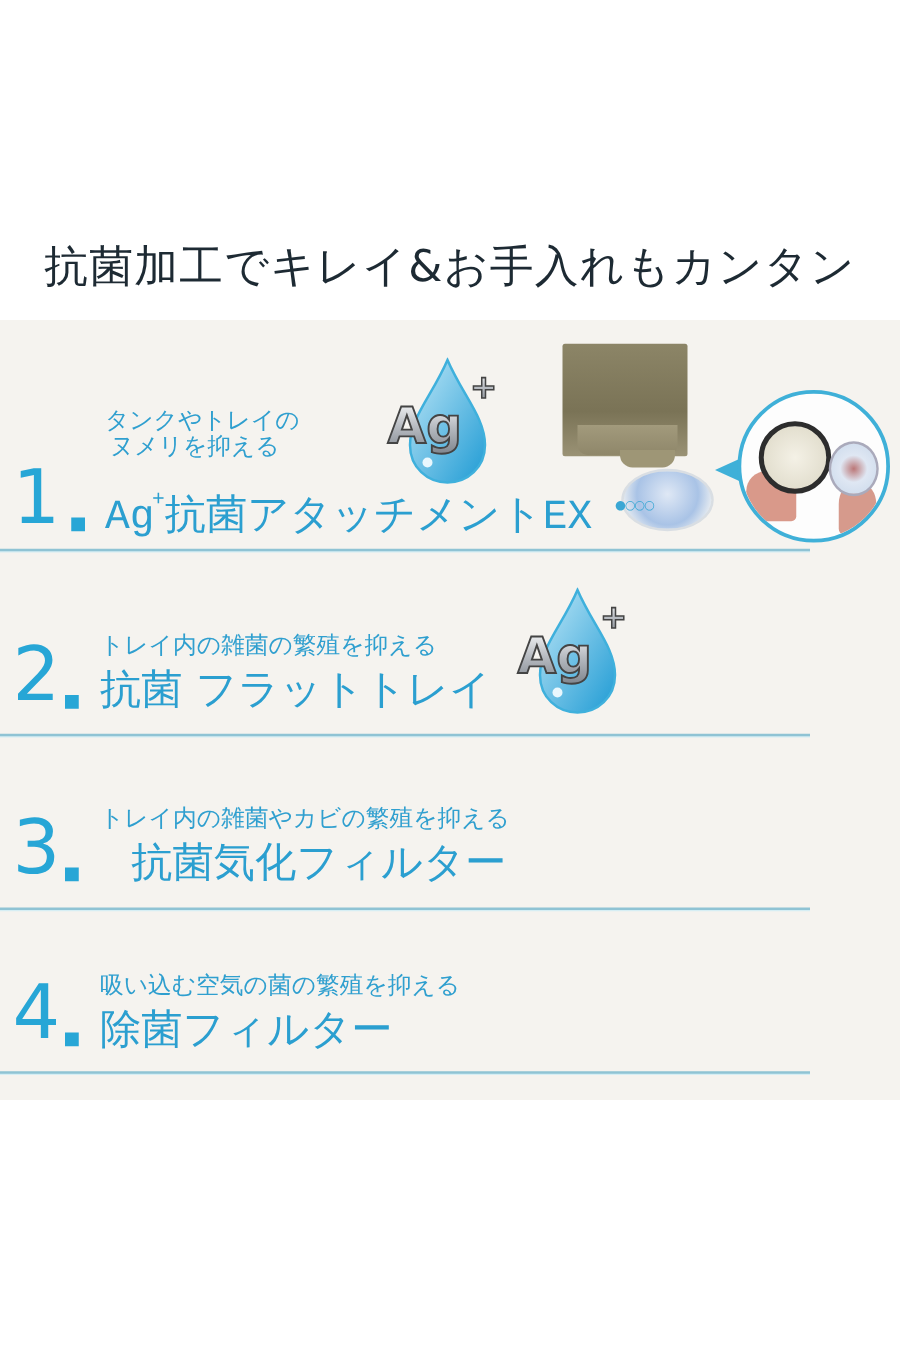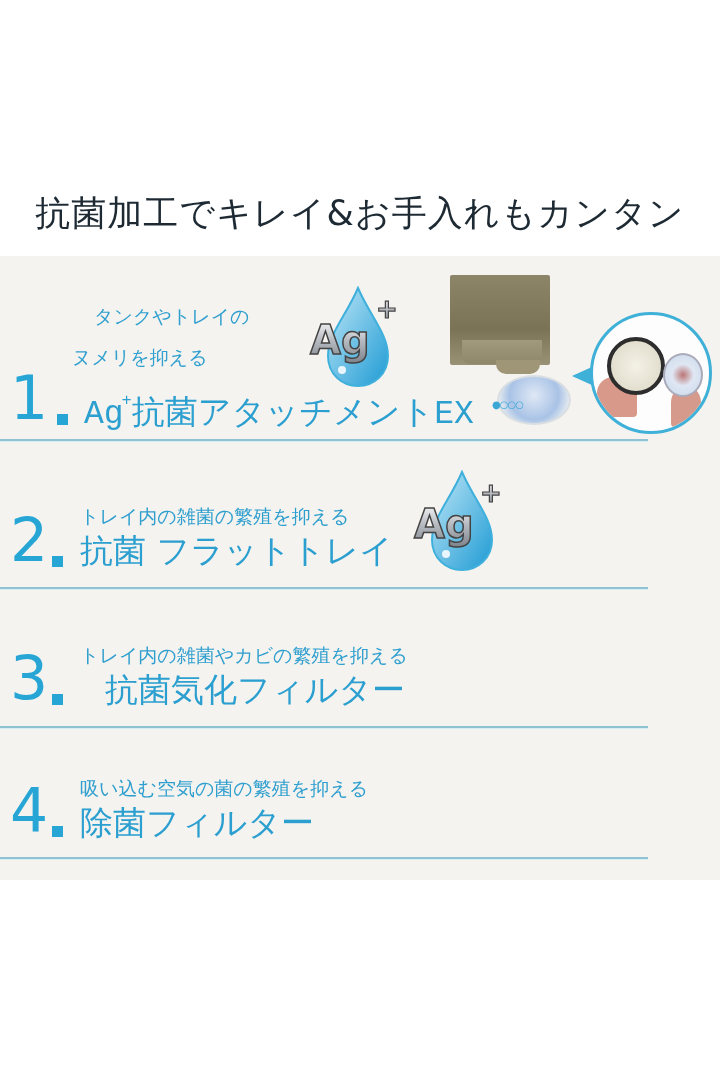--- a/index.html
+++ b/index.html
@@ -69,22 +69,22 @@
   .dots { position:absolute; left:492px; top:399px; font-size:10px; color:#3aa7d4; letter-spacing:-1px; }
 </style>
 </head>
 <body>
 
 <div class="headline">抗菌加工でキレイ&amp;お手入れもカンタン</div>
 
 <div class="panel"></div>
 
 <div>
-  <div class="sub" style="left:84px; top:304px;margin-left:10px;">タンクやトレイの</div>
-  <div class="sub" style="left:72px; top:345px;">ヌメリを抑える</div>
+  <div class="sub" style="left:84px; top:324px;">タンクやトレイの</div>
+  <div class="sub" style="left:88px; top:345px;">ヌメリを抑える</div>
   <div class="num" style="top:368px;">1</div>
   <div class="num-dot" style="left:57px; top:414px;"></div>
   <div class="main" style="left:84px; top:392px;font-family:Liberation Mono, monospace;"><span>Ag</span><sup>+</sup><span>抗菌アタッチメントEX</span></div>
 
   <svg class="ag-badge" style="left:306px; top:286px;" viewBox="0 0 92 104">
     <defs>
       <linearGradient id="drop1" x1="0" y1="0" x2="1" y2="1">
           <stop offset="0" stop-color="#bfe7f7"></stop>
           <stop offset="1" stop-color="#1f9bd4"></stop>
         </linearGradient>

